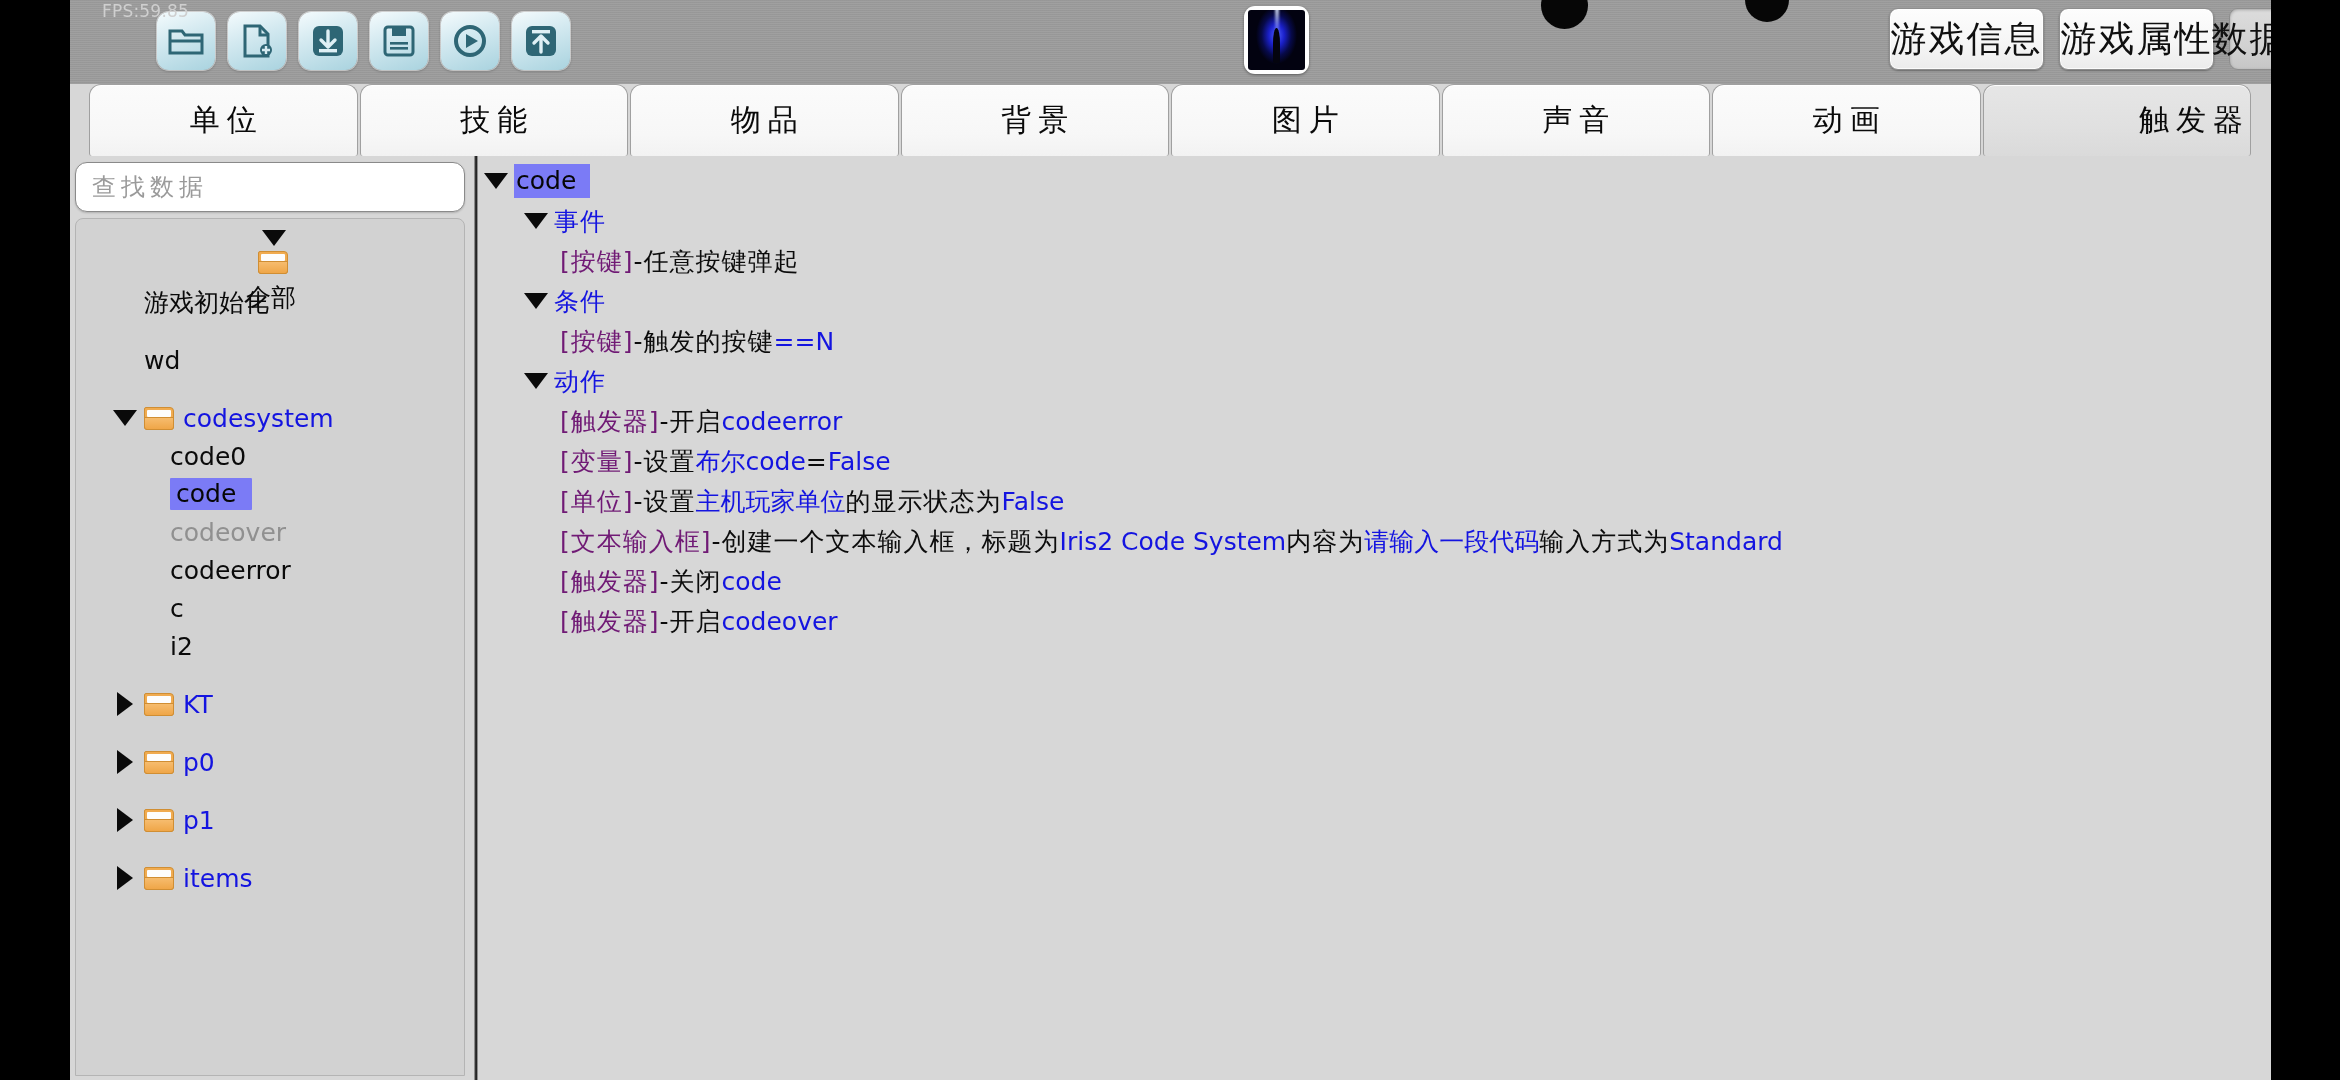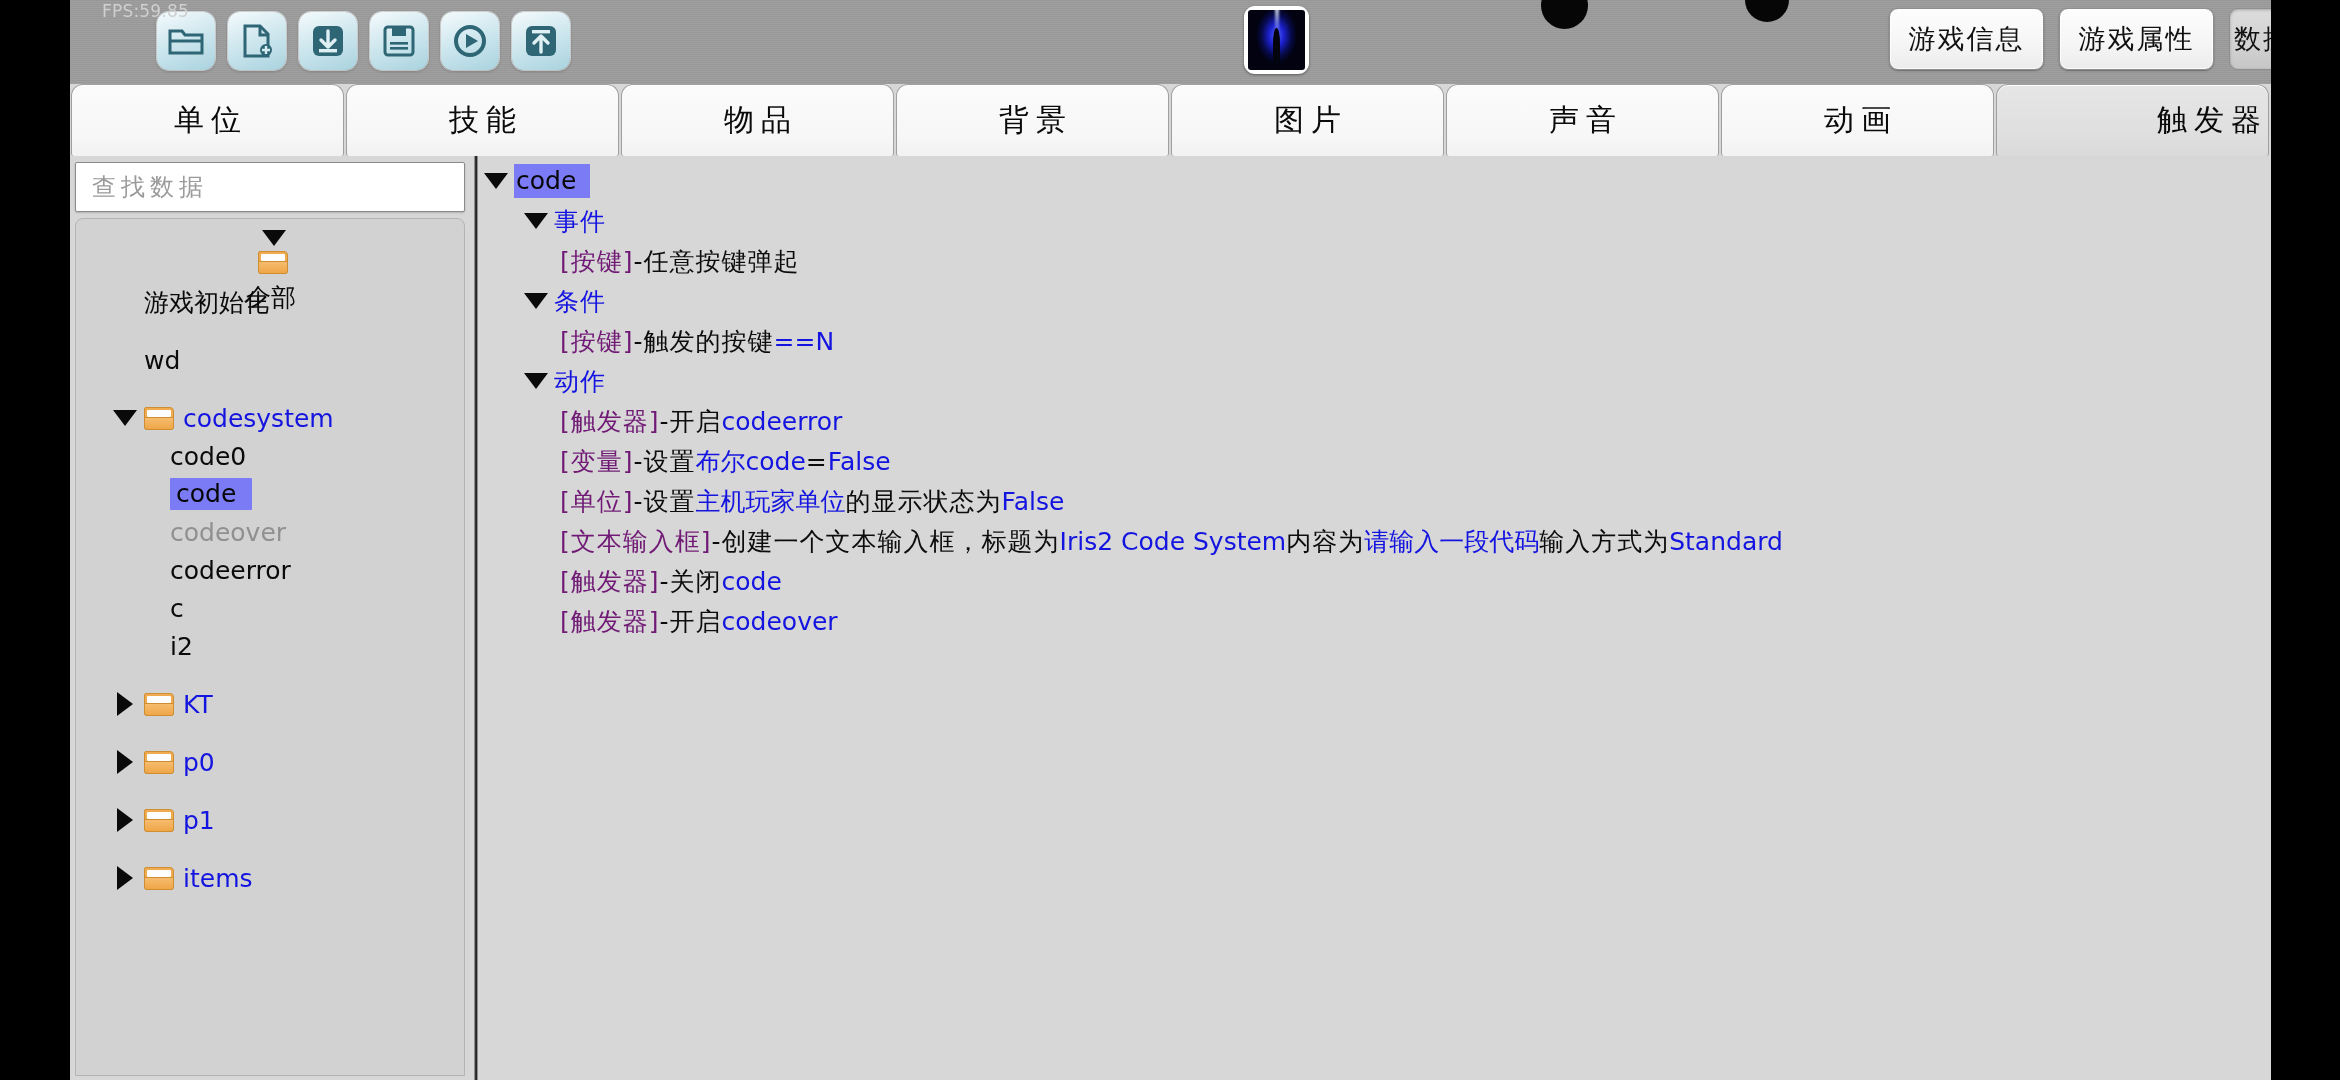--- a/index.html
+++ b/index.html
@@ -134,21 +134,21 @@
     position: absolute;
     top: 8px;
     height: 62px;
     border-radius: 9px;
     background: linear-gradient(180deg, #fdfdfd 0%, #f6f6f6 55%, #ececec 100%);
     border: 1px solid #8e8e8e;
     box-shadow: 0 1px 2px rgba(0,0,0,.3), inset 0 0 0 1px rgba(255,255,255,.8);
     display: flex;
     align-items: center;
     justify-content: center;
-    font-size: 27px;
+    font-size: 36px;
     color: #101010;
     letter-spacing: 2px;
     box-sizing: border-box;
     white-space: nowrap;
   }
   #btn-gameinfo { left: 1819px; width: 155px; }
   #btn-gameprop { left: 1989px; width: 155px; }
   #btn-dataedit {
     left: 2159px;
     width: 155px;
@@ -158,21 +158,21 @@
   }
 
   
   #tabs {
     position: absolute;
     left: 0;
     top: 84px;
     width: 2200px;
     height: 72px;
     display: flex;
-    padding: 0 0;
+    padding: 0 18px;
     box-sizing: border-box;
   }
   .tab {
     flex: 1 1 0;
     margin: 0 1px;
     border-radius: 12px 12px 3px 3px;
     background: linear-gradient(180deg, #fbfbfb 0%, #f7f7f7 70%, #f2f2f2 100%);
     border: 1px solid #a0a0a0;
     border-bottom: none;
     box-shadow: inset 0 1px 0 rgba(255,255,255,.9);
@@ -208,21 +208,21 @@
     width: 404px;
     height: 924px;
     box-sizing: border-box;
   }
   #search-box {
     position: absolute;
     left: 5px;
     top: 6px;
     width: 390px;
     height: 50px;
-    border-radius: 2px;
+    border-radius: 12px;
     background: #fff;
     border: 1px solid #8a8a8a;
     box-shadow: 0 1px 2px rgba(0,0,0,.18);
     box-sizing: border-box;
     display: flex;
     align-items: center;
     padding-left: 16px;
     font-size: 24px;
     color: #9a9a9a;
     letter-spacing: 5px;

